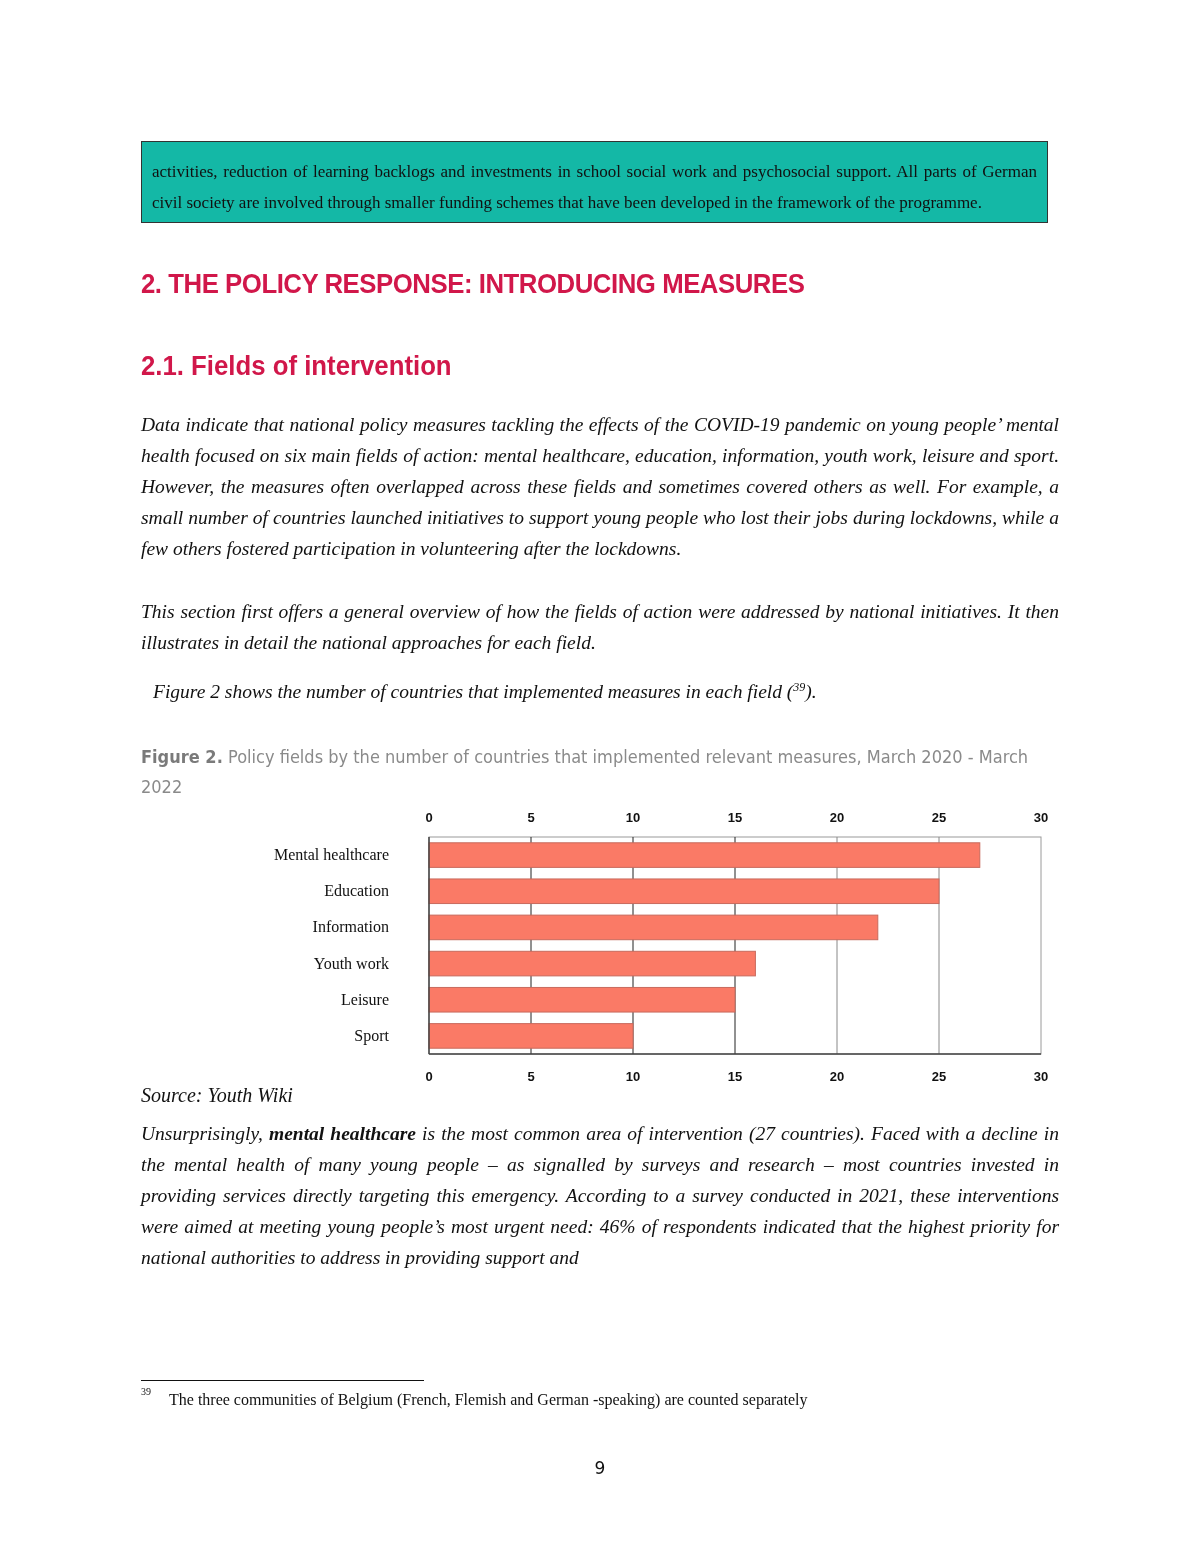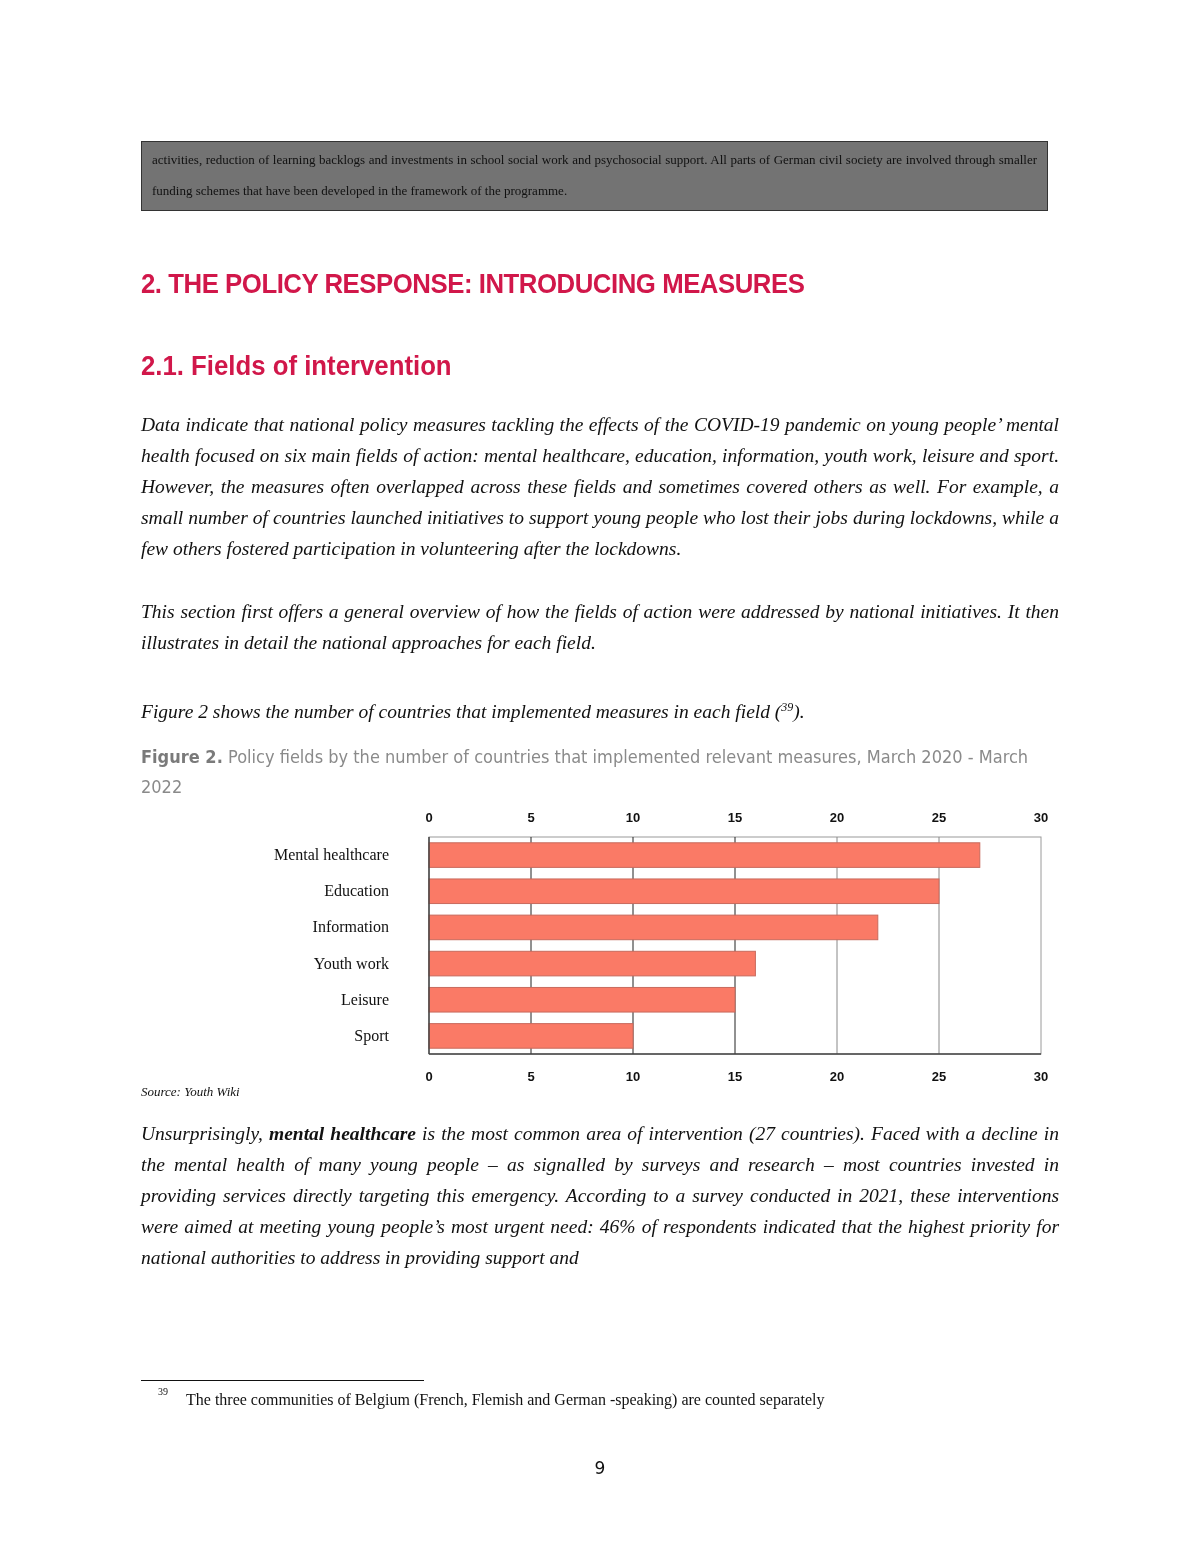--- a/index.html
+++ b/index.html
@@ -1,53 +1,53 @@
 <!DOCTYPE html>
 <html><head>
 <meta charset="utf-8">
 <style>
   html, body { margin: 0; padding: 0; background: #ffffff; }
   body { width: 1200px; height: 1552px; position: relative; overflow: hidden;
          font-family: "Liberation Serif", serif; color: #111; }
   .boxed { position: absolute; left: 141px; top: 141px; width: 885px;
-           border: 1px solid #333; background: #737373; padding: 2px 10px 4px 10px;
-           font-size: 13px; line-height: 31px; text-align: justify; }
+           border: 1px solid #333; background: #14b8a6; padding: 14px 10px 4px 10px;
+           font-size: 17px; line-height: 31px; text-align: justify; }
   .h1 { position: absolute; left: 141px; top: 268px; font-family: "Liberation Sans", sans-serif;
         font-weight: bold; font-size: 28px; color: #d1174a; letter-spacing: -0.5px; transform: scaleX(0.92); transform-origin: left; white-space: nowrap; }
   .h2 { position: absolute; left: 141px; top: 350px; font-family: "Liberation Sans", sans-serif;
         font-weight: bold; font-size: 28px; color: #d1174a; transform: scaleX(0.92); transform-origin: left; white-space: nowrap; }
   .para { position: absolute; left: 141px; width: 918px; font-size: 19.5px; line-height: 31px;
           text-align: justify; margin: 0; }
   .para.last-left { text-align-last: left; font-style: italic; }
   .fig-caption { position: absolute; left: 141px; top: 742px; width: 918px;
                  font-family: "DejaVu Sans", sans-serif; font-size: 18px; line-height: 30px; color: #8a8a8a;
                  transform: scaleX(0.9); transform-origin: left; width: 1020px; }
   .fig-caption b { color: #7a7a7a; }
-  .source { position: absolute; left: 141px; top: 1084px; font-style: italic; font-size: 13px; }
+  .source { position: absolute; left: 141px; top: 1084px; font-style: italic; font-size: 20px; }
   .footnote-rule { position: absolute; left: 141px; top: 1380px; width: 283px; height: 1px; background: #111; }
-  .footnote { position: absolute; left: 141px; top: 1390px; font-size: 16px; margin-left: 17px; }
+  .footnote { position: absolute; left: 141px; top: 1390px; font-size: 16px; }
   .footnote sup { font-size: 10px; position: relative; top: -4px; margin-right: 18px; }
   .page-num { position: absolute; left: 0; width: 1200px; top: 1458px; text-align: center;
               font-family: "DejaVu Sans", sans-serif; font-size: 17px; }
   #chart { position: absolute; left: 0; top: 800px; }
   sup.ref { font-size: 12px; vertical-align: super; line-height: 0; }
 </style>
 </head>
 <body>
 
 <div class="boxed">
   <span>activities, reduction of learning backlogs and investments in school social work and psychosocial support. All parts of German civil society are involved through smaller funding schemes that have been developed in the framework of the programme.</span>
 </div>
 
 <div class="h1">2. THE POLICY RESPONSE: INTRODUCING MEASURES</div>
 <div class="h2">2.1. Fields of intervention</div>
 
 <p class="para last-left" style="top:409px;">Data indicate that national policy measures tackling the effects of the COVID-19 pandemic on young people’ mental health focused on six main fields of action: mental healthcare, education, information, youth work, leisure and sport. However, the measures often overlapped across these fields and sometimes covered others as well. For example, a small number of countries launched initiatives to support young people who lost their jobs during lockdowns, while a few others fostered participation in volunteering after the lockdowns.</p>
 <p class="para last-left" style="top:596px;">This section first offers a general overview of how the fields of action were addressed by national initiatives. It then illustrates in detail the national approaches for each field.</p>
-<p class="para last-left" style="top:696px;">
+<p class="para last-left" style="top:676px;margin-left:12px;">
   <span>Figure 2 shows the number of countries that implemented measures in each field (</span><sup class="ref">39</sup><span>).</span>
 </p>
 
 <div class="fig-caption">
   <b>Figure 2.</b><span> Policy fields by the number of countries that implemented relevant measures, March 2020 - March 2022</span>
 </div>
 
 <svg id="chart" width="1200" height="290">
     <rect x="429" y="37" width="612" height="217" fill="#fff" stroke="#9a9a9a" stroke-width="1"></rect>
     <line x1="531" x2="531" y1="37" y2="254" stroke="#222" stroke-width="1"></line>

